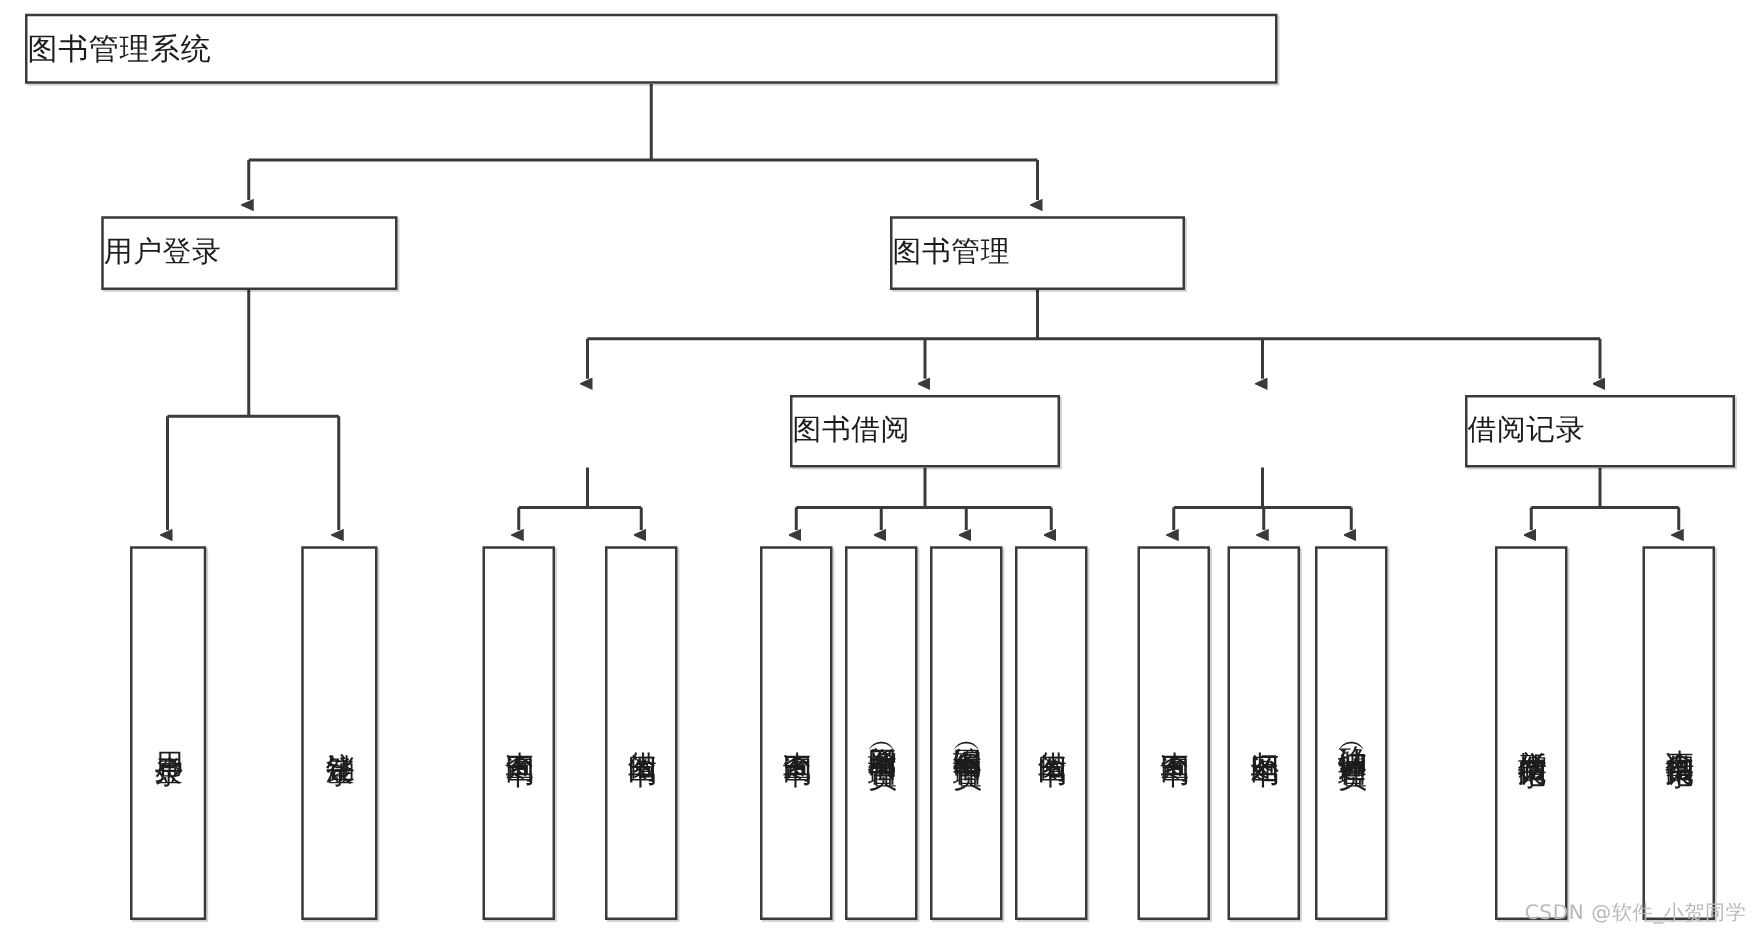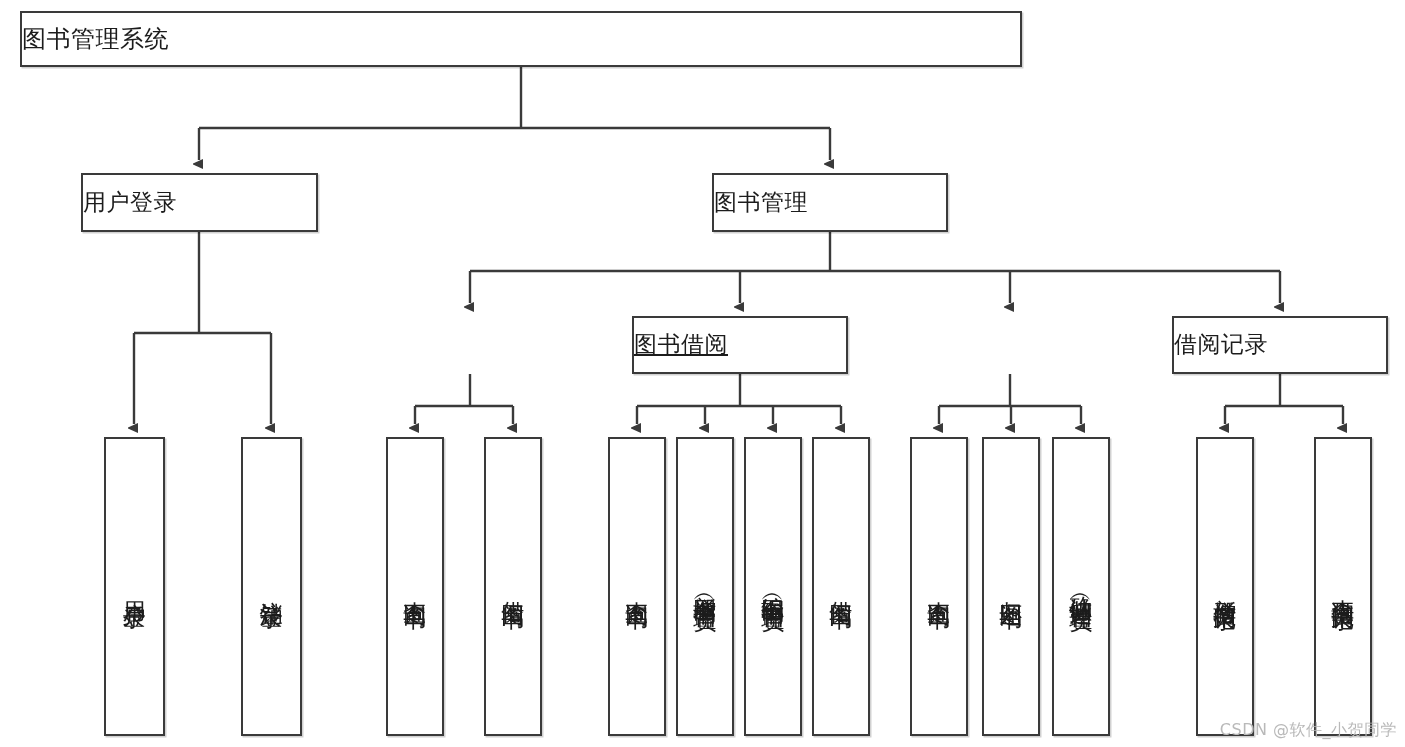--- a/index.html
+++ b/index.html
@@ -133,21 +133,21 @@
     <span class="node-label">图书管理系统</span>
   </div>
 
   <div class="node horizontal" style="left: 81px; top: 173px; width: 237px; height: 59px;">
     <span class="node-label">用户登录</span>
   </div>
   <div class="node horizontal" style="left: 712px; top: 173px; width: 236px; height: 59px;">
     <span class="node-label">图书管理</span>
   </div>
 
-  <div class="node horizontal" style="left: 632px; top: 316px; width: 216px; height: 58px; text-decoration: underline;">
+  <div class="node horizontal" style="left: 632px; top: 316px; width: 216px; height: 58px;">
     <span class="node-label">图书借阅</span>
   </div>
   <div class="node horizontal" style="left: 1172px; top: 316px; width: 216px; height: 58px;">
     <span class="node-label">借阅记录</span>
   </div>
 
   <div class="node vertical" style="left: 104px; top: 437px; width: 61px; height: 299px;">
     <span class="node-label">用户登录</span>
   </div>
   <div class="node vertical" style="left: 241px; top: 437px; width: 61px; height: 299px;">

